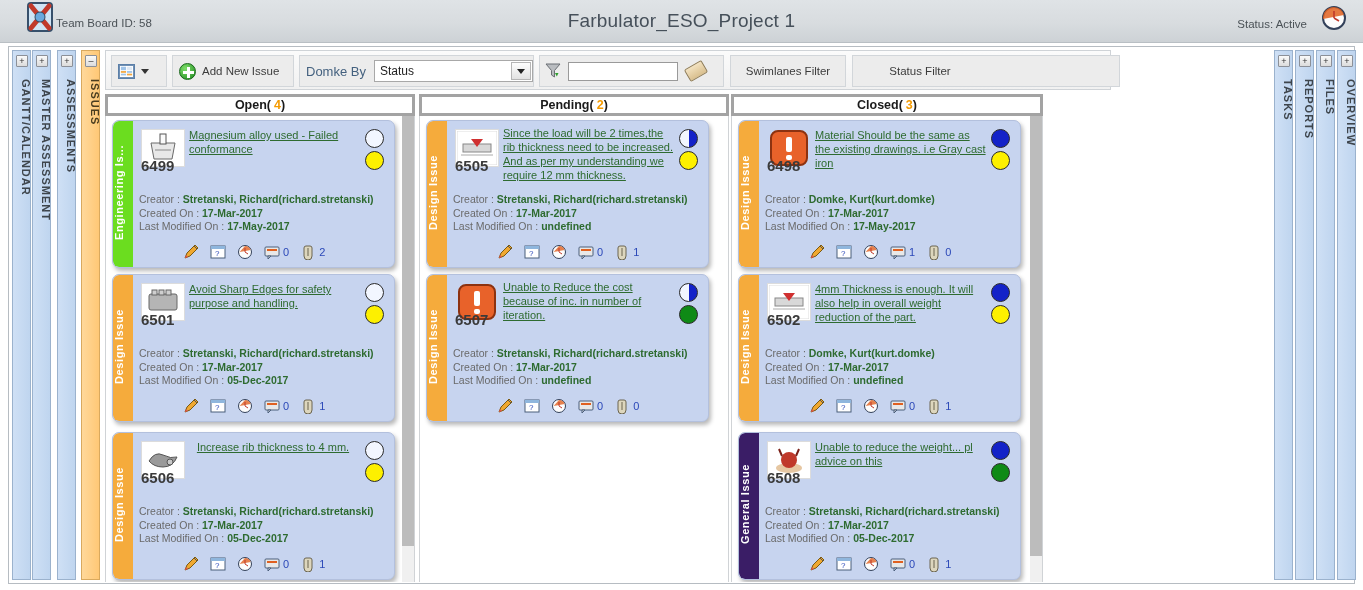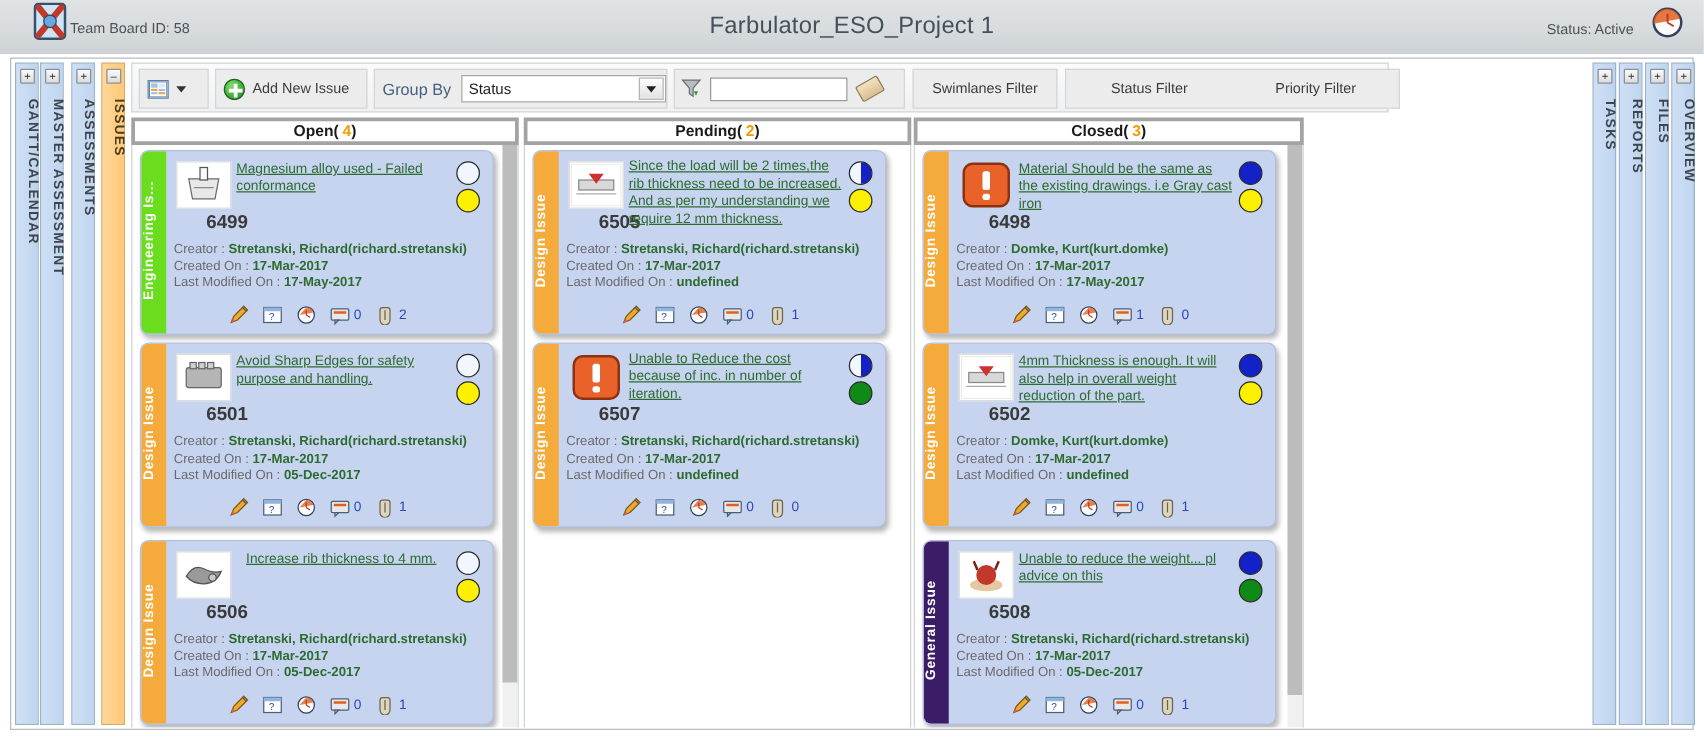--- a/index.html
+++ b/index.html
@@ -153,22 +153,22 @@
     color:#fff; font-size:11px; font-weight:bold; letter-spacing:.6px;
     text-align:center; padding-top:6px; white-space:nowrap; overflow:hidden;
   }
   .card .thumb{
     position:absolute; left:28px; top:8px; width:44px; height:38px;
     background:#fff; border:1px solid #dcdcdc;
     display:flex;align-items:center;justify-content:center;
     overflow:hidden;
   }
   .card .idnum{
-    position:absolute; left:28px; top:48px;
-    font-size:15px; font-weight:bold; color:#3a3a3a;margin-left:24px;
+    position:absolute; left:28px; top:36px;
+    font-size:15px; font-weight:bold; color:#3a3a3a;
   }
   .card .ctitle{
     position:absolute; left:76px; top:7px; width:168px;
     font-size:11px; color:#2e6b30; line-height:14px;text-decoration:underline;
   }
   .card .meta{
     position:absolute; left:26px; top:72px; width:250px;
     font-size:10.5px; line-height:13.5px; color:#6a6a6a;
   }
   .card .meta .v{ color:#2e6b30; font-weight:bold;margin-top:24px; }
@@ -262,21 +262,21 @@
     </div>
 
     <div class="tgroup" style="left:66px; width:122px;">
       <div class="tbtn">
         <div class="plus-circle"></div>
         <span class="tbtn-label">Add New Issue</span>
       </div>
     </div>
 
     <div class="tgroup" style="left:193px; width:235px;">
-      <span class="groupby-label">Group By</span>
+      <span class="groupby-label">Domke By</span>
       <div class="select-box">
         <span class="select-val">Status</span>
         <div class="select-arrow">
             <div></div>
           </div>
       </div>
     </div>
 
     <div class="tgroup" style="left:433px; width:185px;">
       <svg class="funnel" viewBox="0 0 18 18">
@@ -286,21 +286,20 @@
       <input class="search-input" type="text" value="" placeholder="" style="">
       <div class="eraser"></div>
     </div>
 
     <div class="tgroup" style="left:624px; width:116px; justify-content:center;">
       <div class="fbtn">Swimlanes Filter</div>
     </div>
 
     <div class="tgroup" style="left:746px; width:268px;">
       <div class="fbtn" style="width:134px;">Status Filter</div>
-      <div class="fbtn" style="width:134px;">Priority Filter</div>
     </div>
   </div>
 
   <div class="cols">
 
     <div class="colhead" style="left:0px; width:310px;">
       <span>Open</span>
       <span>(<span class="cnt">4</span>)</span>
     </div>
     <div class="colbody" style="left:0px; width:310px;">

